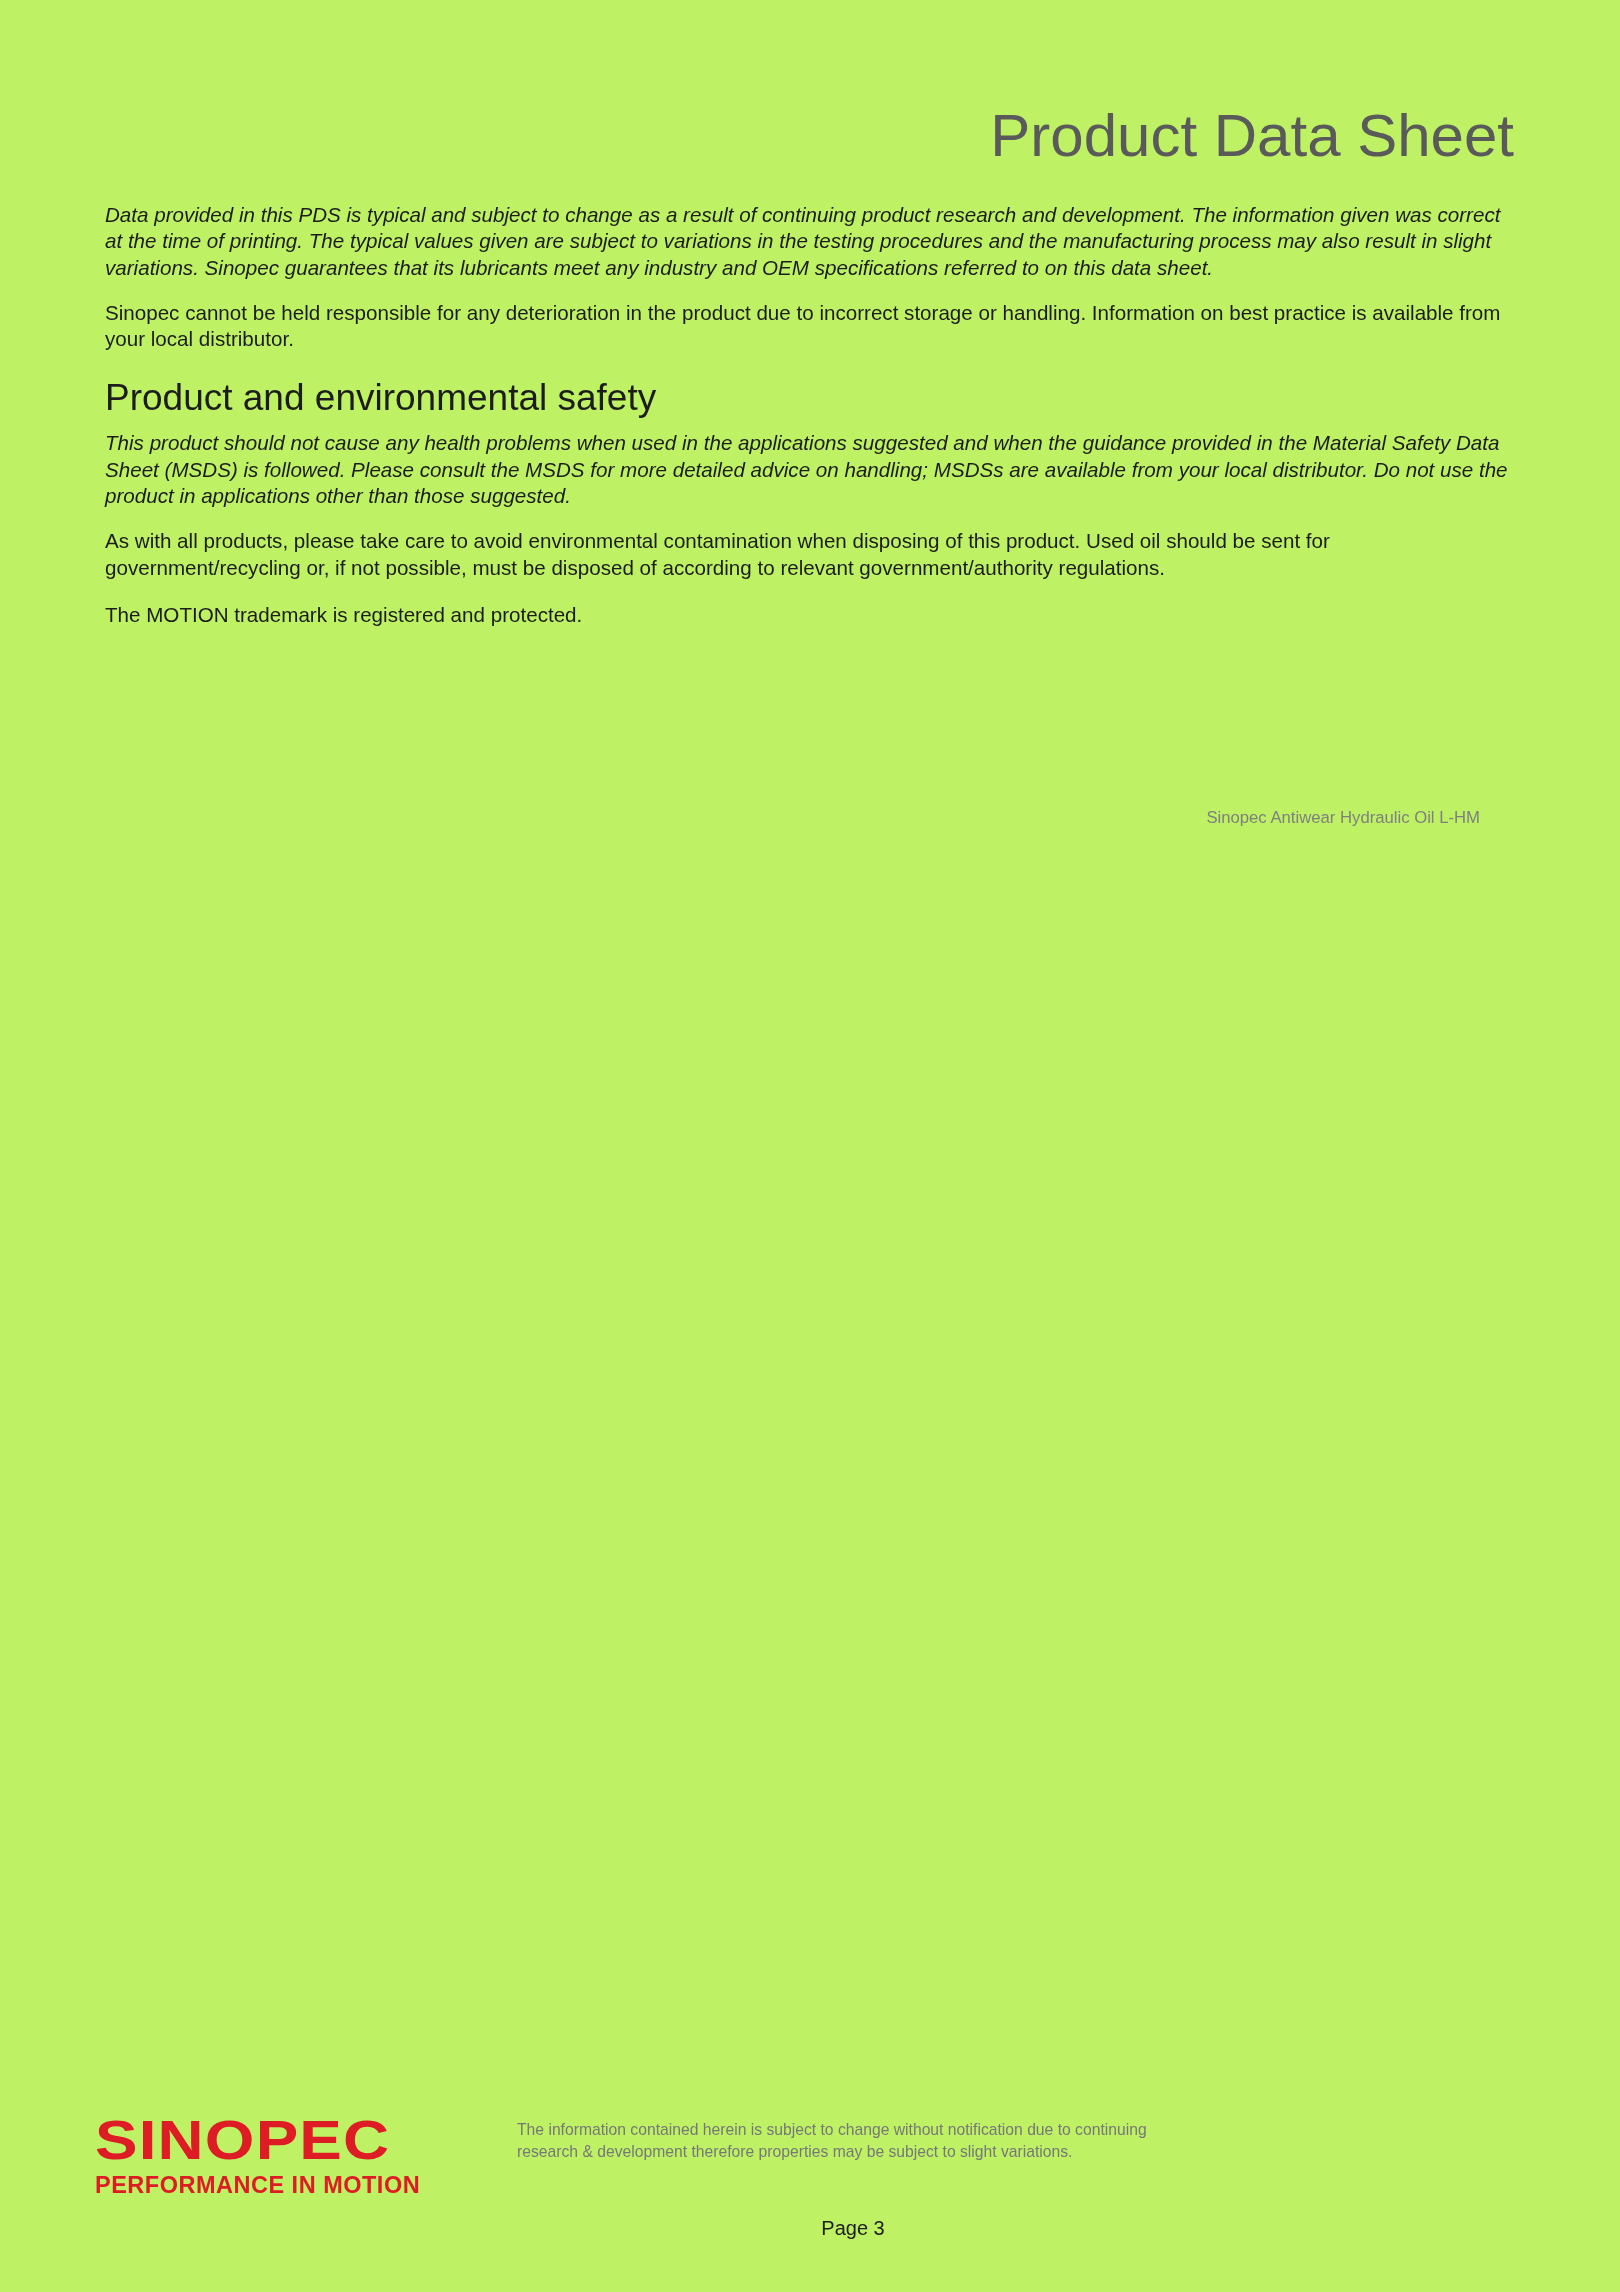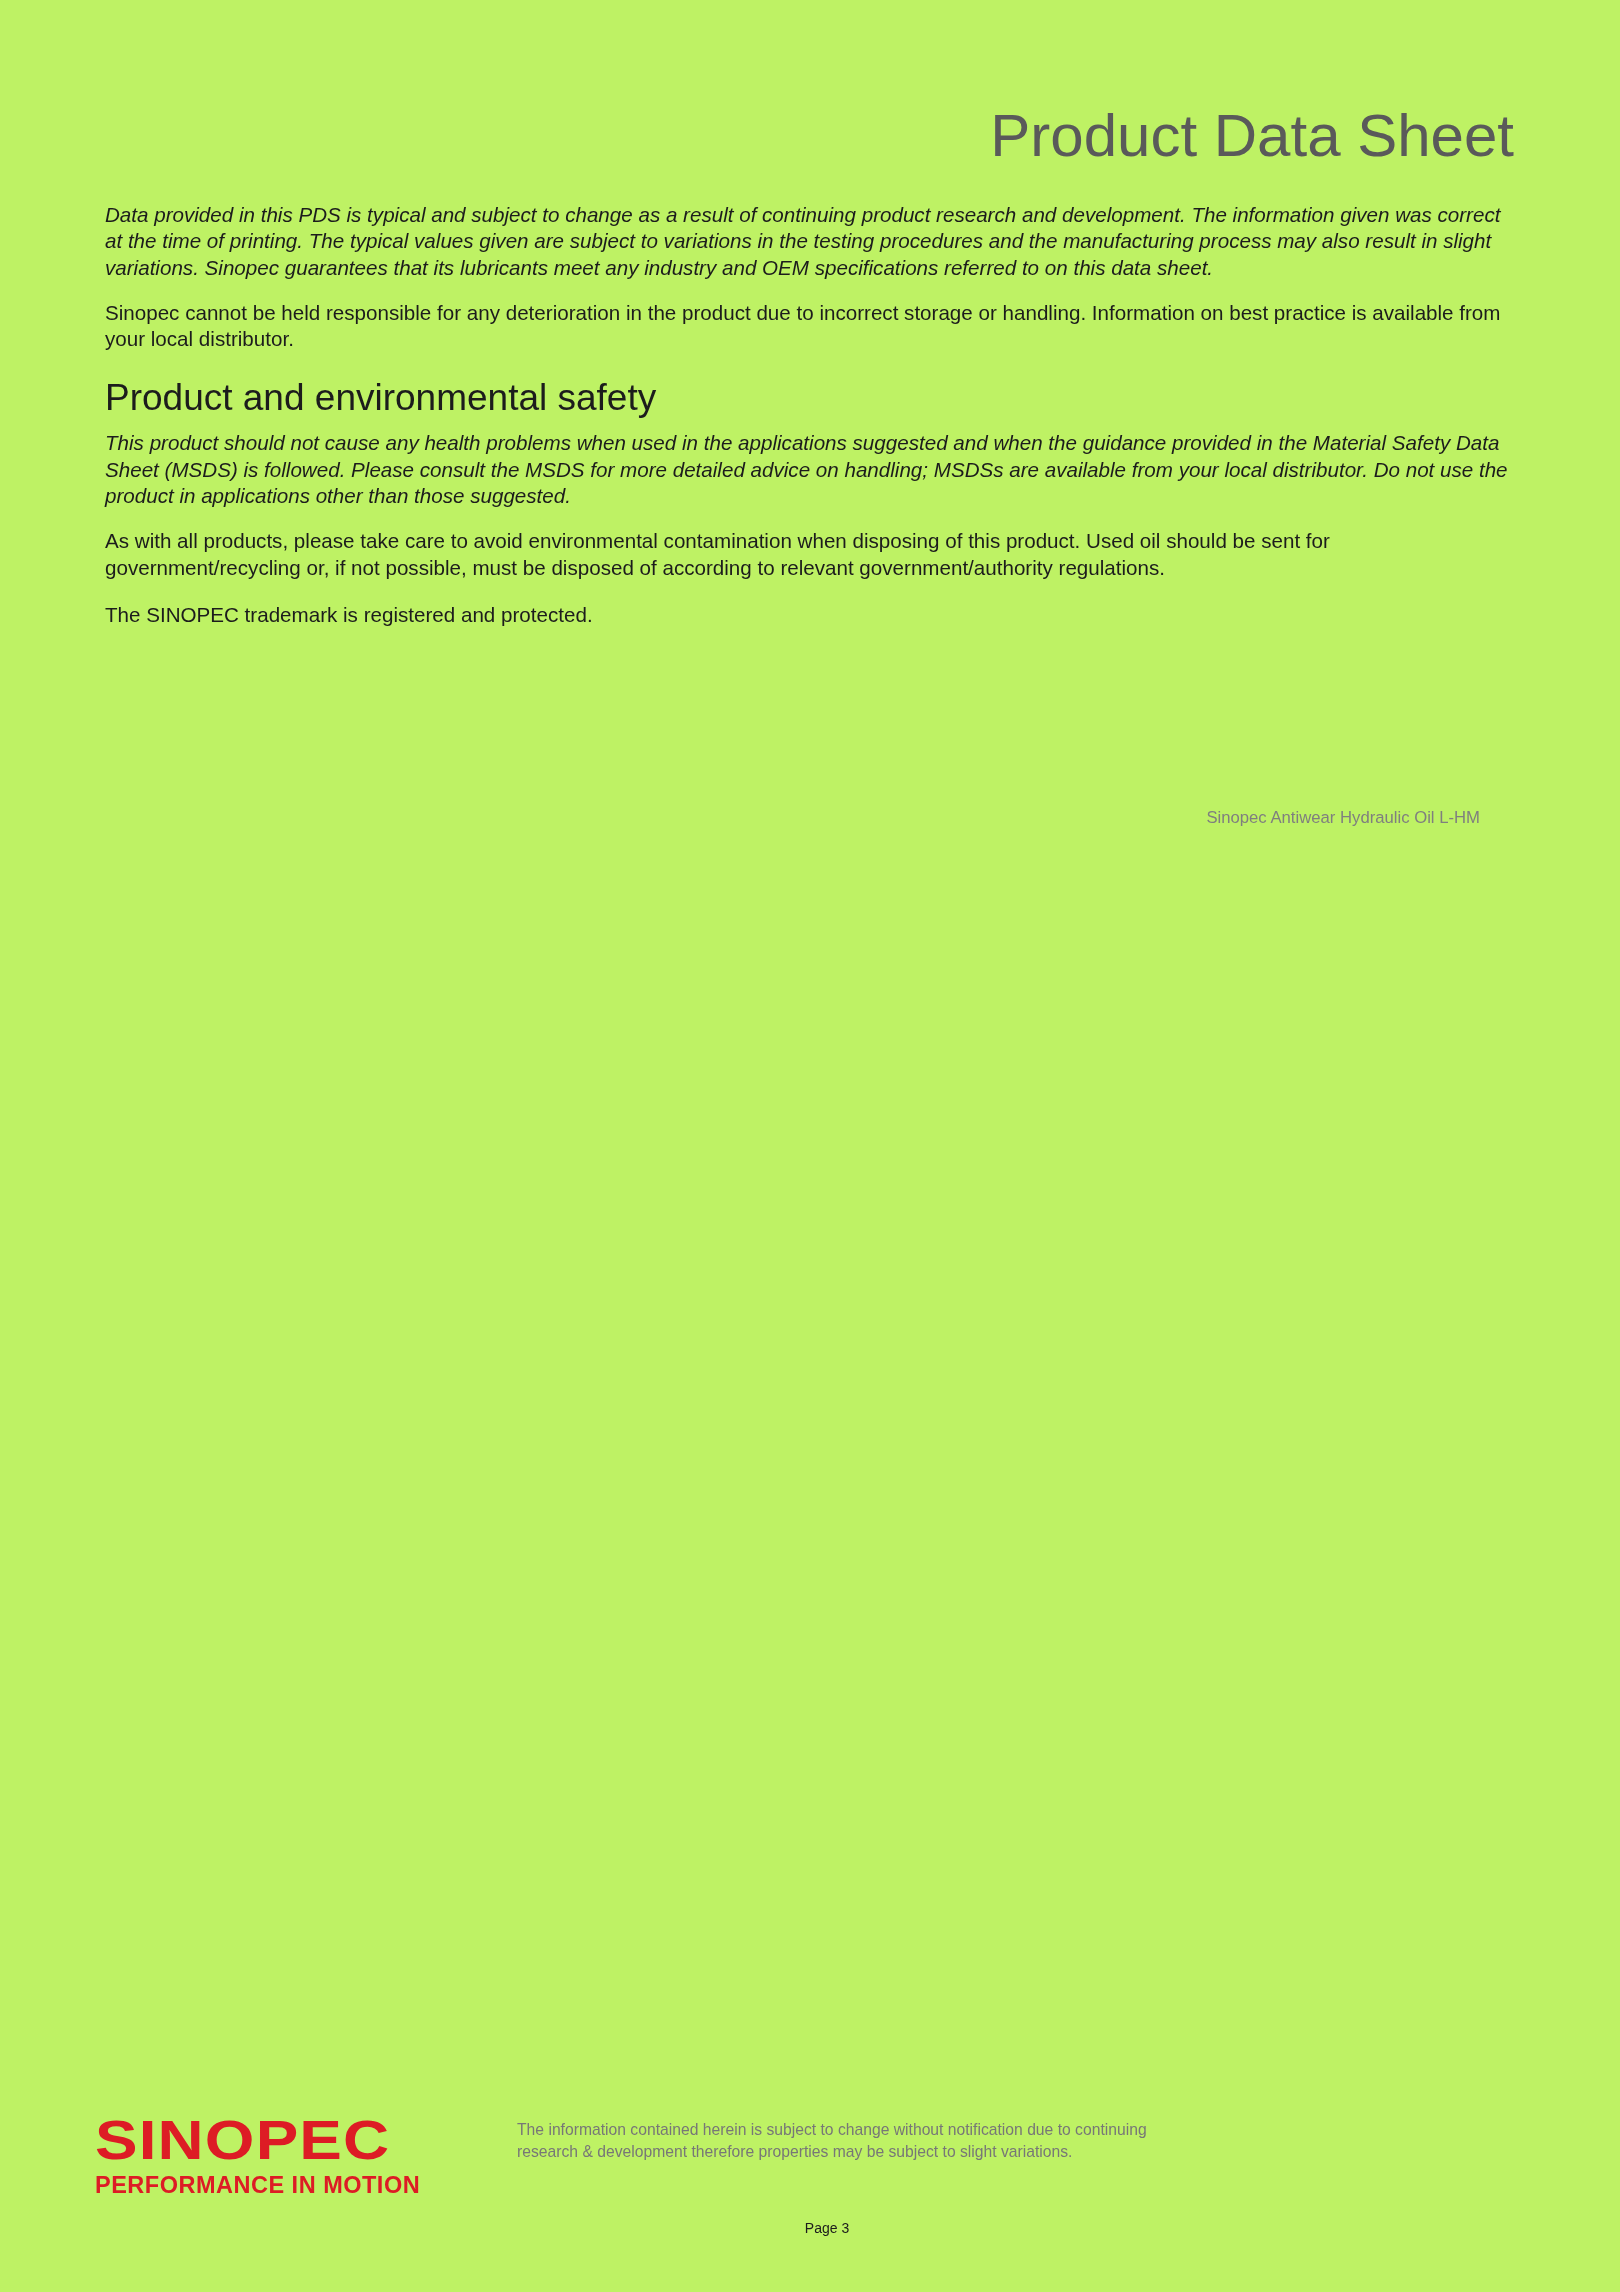--- a/index.html
+++ b/index.html
@@ -110,24 +110,24 @@
     left: 517px;
     top: 2119px;
     width: 681px;
     font-size: 15.7px;
     line-height: 21.6px;
     color: #777777;
   }
   .page-number {
     position: absolute;
     top: 2217px;
-    left: 738px;
+    left: 764px;
     width: 178px;
     text-align: center;
-    font-size: 14px;
+    font-size: 20px;
     line-height: 23.5px;
     color: #1c1c1c;
   }
 </style>
 </head>
 <body>
 
 <div class="page">
 
   <div class="doc-title">Product Data Sheet</div>
@@ -138,21 +138,21 @@
     <p class="first-after-heading">Data provided in this PDS is typical and subject to change as a result of continuing product research and development. The information given was correct at the time of printing. The typical values given are subject to variations in the testing procedures and the manufacturing process may also result in slight variations. Sinopec guarantees that its lubricants meet any industry and OEM specifications referred to on this data sheet.</p>
 
     <p>Sinopec cannot be held responsible for any deterioration in the product due to incorrect storage or handling. Information on best practice is available from your local distributor.</p>
 
     <h1 class="second">Product and environmental safety</h1>
 
     <p class="first-after-heading">This product should not cause any health problems when used in the applications suggested and when the guidance provided in the Material Safety Data Sheet (MSDS) is followed. Please consult the MSDS for more detailed advice on handling; MSDSs are available from your local distributor. Do not use the product in applications other than those suggested.</p>
 
     <p>As with all products, please take care to avoid environmental contamination when disposing of this product. Used oil should be sent for government/recycling or, if not possible, must be disposed of according to relevant government/authority regulations.</p>
 
-    <p class="trademark-note">The SINOPEC trademark is registered and protected.</p>
+    <p class="trademark-note">The MOTION trademark is registered and protected.</p>
 
 
 
   </div>
 
   <div class="product-footnote">Sinopec Antiwear Hydraulic Oil L-HM</div>
 
   <div class="footer-logo">
     <div class="logo-word">SINOPEC</div>
     <div class="logo-tagline">PERFORMANCE IN MOTION</div>

